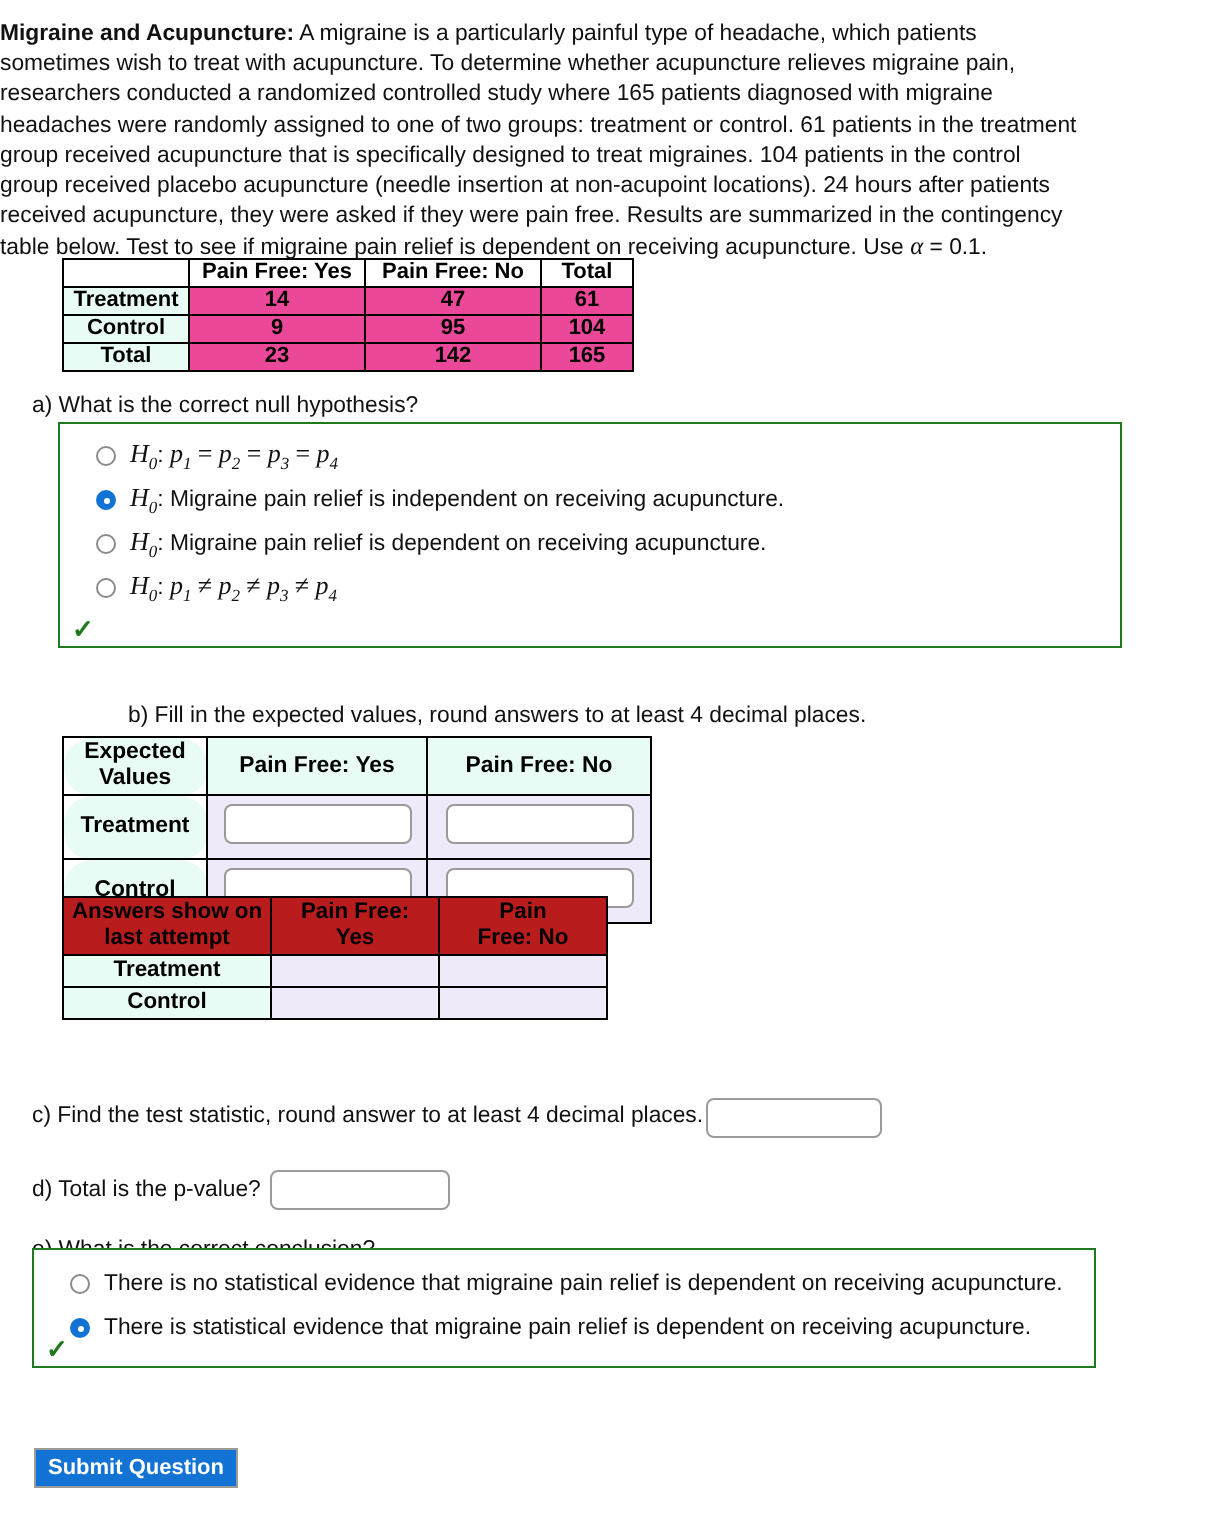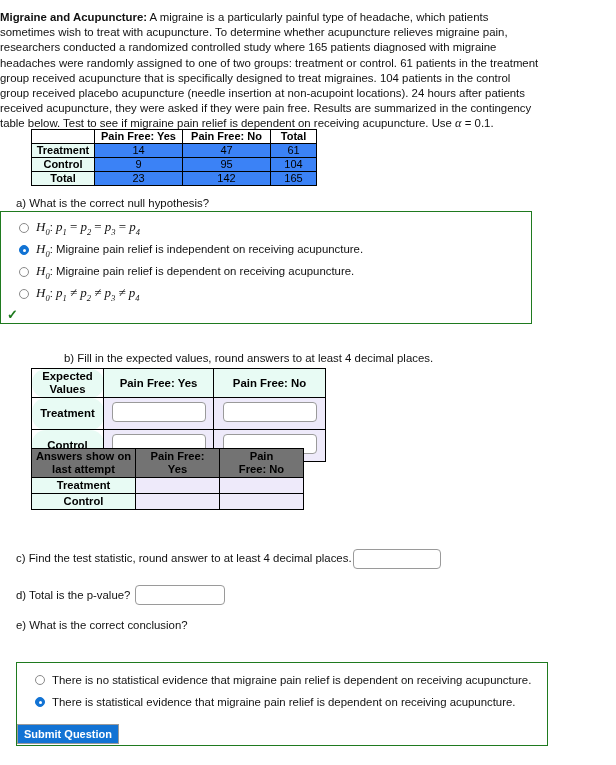--- a/index.html
+++ b/index.html
@@ -47,21 +47,21 @@
     padding: 0 4px;
     line-height: 13px;
   }
   .cont-table .c0 { width: 63px; background: #e8fbf4; font-weight: normal; }
   .cont-table .c1 { width: 88px; }
   .cont-table .c2 { width: 88px; }
   .cont-table .c3 { width: 46px; }
   .cont-table thead td { background: #ffffff; font-weight: bold; }
   .cont-table thead td.blank { background: #ffffff; border-left: 1px solid #000; }
   .cont-table tbody td.lbl { background: #e8fbf4; font-weight: bold; }
-  .cont-table tbody td.val { background: #3b82f6; }
+  .cont-table tbody td.val { background: #ec4899; font-weight: bold; }
 
   
   .qlabel {
     position: absolute;
     font-size: 11.4px;
     color: #111;
     white-space: nowrap;
   }
 
   
@@ -161,21 +161,21 @@
     font-size: 11.2px;
     color: #000;
   }
   .last-table td {
     border: 1.4px solid #000;
     text-align: center;
     line-height: 13px;
     font-weight: bold;
   }
   .last-table td.head {
-    background: #737373;
+    background: #b91c1c;
     height: 26px;
     margin-left: 41px;
   }
   .last-table td.lbl { background: #e8fbf4; height: 15px; }
   .last-table td.blank { background: #eeeafa; height: 15px; }
   .last-table .lw0 { width: 104px; }
   .last-table .lw1 { width: 84px; }
   .last-table .lw2 { width: 84px; }
 
   
@@ -237,21 +237,21 @@
       <td class="c0 lbl">Total</td>
       <td class="c1 val">23</td>
       <td class="c2 val">142</td>
       <td class="c3 val">165</td>
     </tr>
   </tbody>
 </table>
 
 <div class="qlabel" style="left:16px; top:197px;">a) What is the correct null hypothesis?</div>
 
-<div class="answer-box" style="left:0; top:211px; width:532px; height:113px;">
+<div class="answer-box" style="left:29px; top:211px; width:532px; height:113px;">
   <div class="opt" style="margin-top:5px;">
     <span class="radio"></span>
     <span class="opt-text"><span class="mj">H<sub>0</sub></span>:&nbsp;<span class="mj">p<sub>1</sub></span> <span class="mj-eq">=</span> <span class="mj">p<sub>2</sub></span> <span class="mj-eq">=</span> <span class="mj">p<sub>3</sub></span> <span class="mj-eq">=</span> <span class="mj">p<sub>4</sub></span></span>
   </div>
   <div class="opt">
     <span class="radio sel"></span>
     <span class="opt-text"><span class="mj">H<sub>0</sub></span>: Migraine pain relief is independent on receiving acupuncture.</span>
   </div>
   <div class="opt">
     <span class="radio"></span>
@@ -327,21 +327,21 @@
   </table>
 
 <div class="qlabel" style="left:16px; top:552px;">c) Find the test statistic, round answer to at least 4 decimal places.</div>
 <div class="field" style="left:353px; top:549px; width:88px;"></div>
 
 <div class="qlabel" style="left:16px; top:589px;">d) Total is the p-value?</div>
 <div class="field" style="left:135px; top:585px; width:90px;"></div>
 
 <div class="qlabel" style="left:16px; top:619px;">e) What is the correct conclusion?</div>
 
-<div class="answer-box" style="left:16px; top:662px; width:532px; height:84px;">
+<div class="answer-box" style="left:16px; top:624px; width:532px; height:60px;">
   <div class="opt" style="margin-top:6px;">
     <span class="radio"></span>
     <span class="opt-text">There is no statistical evidence that migraine pain relief is dependent on receiving acupuncture.</span>
   </div>
   <div class="opt">
     <span class="radio sel"></span>
     <span class="opt-text">There is statistical evidence that migraine pain relief is dependent on receiving acupuncture.</span>
   </div>
   <span class="check">✓</span>
 </div>

